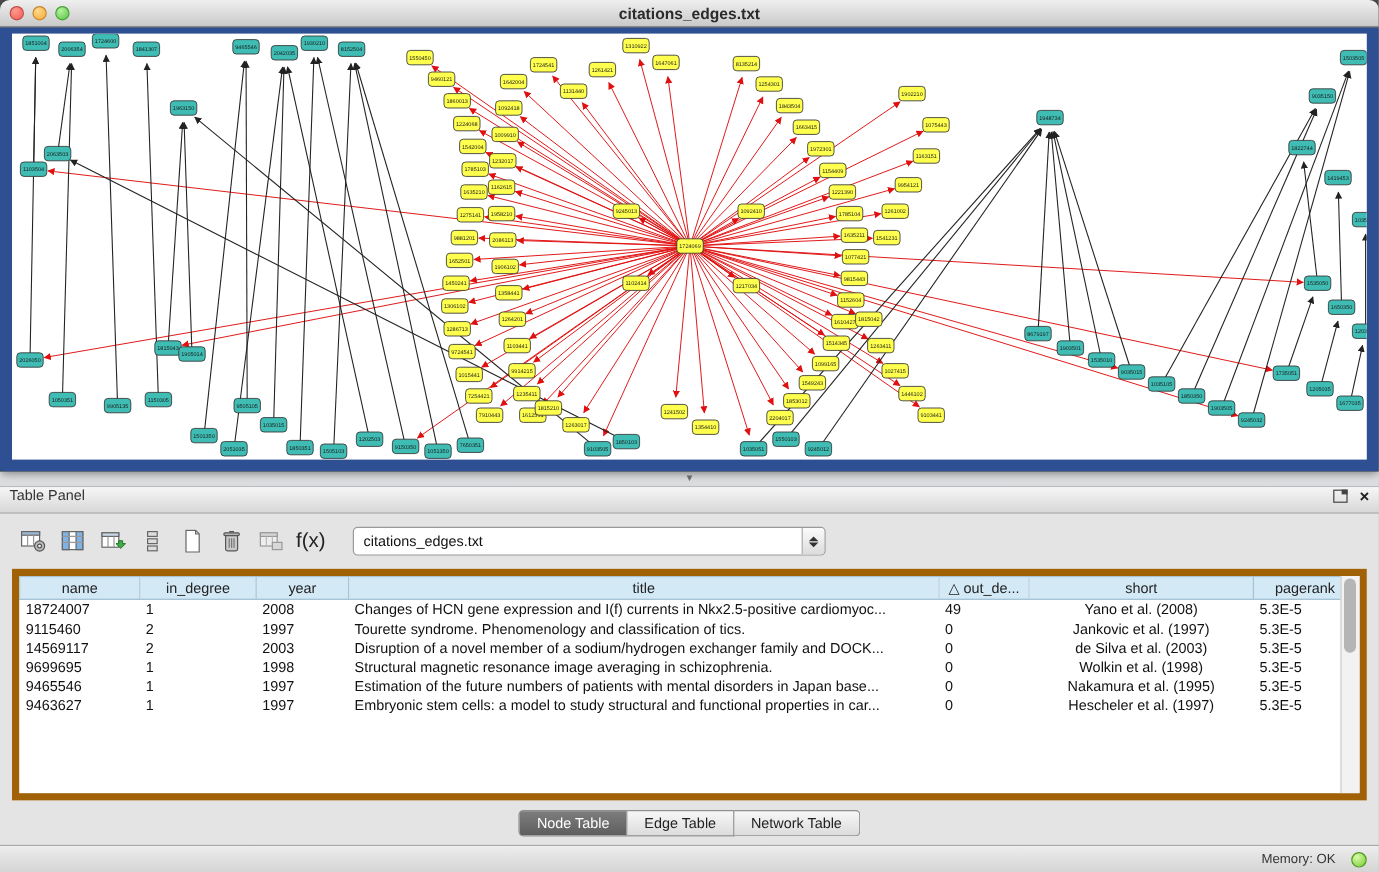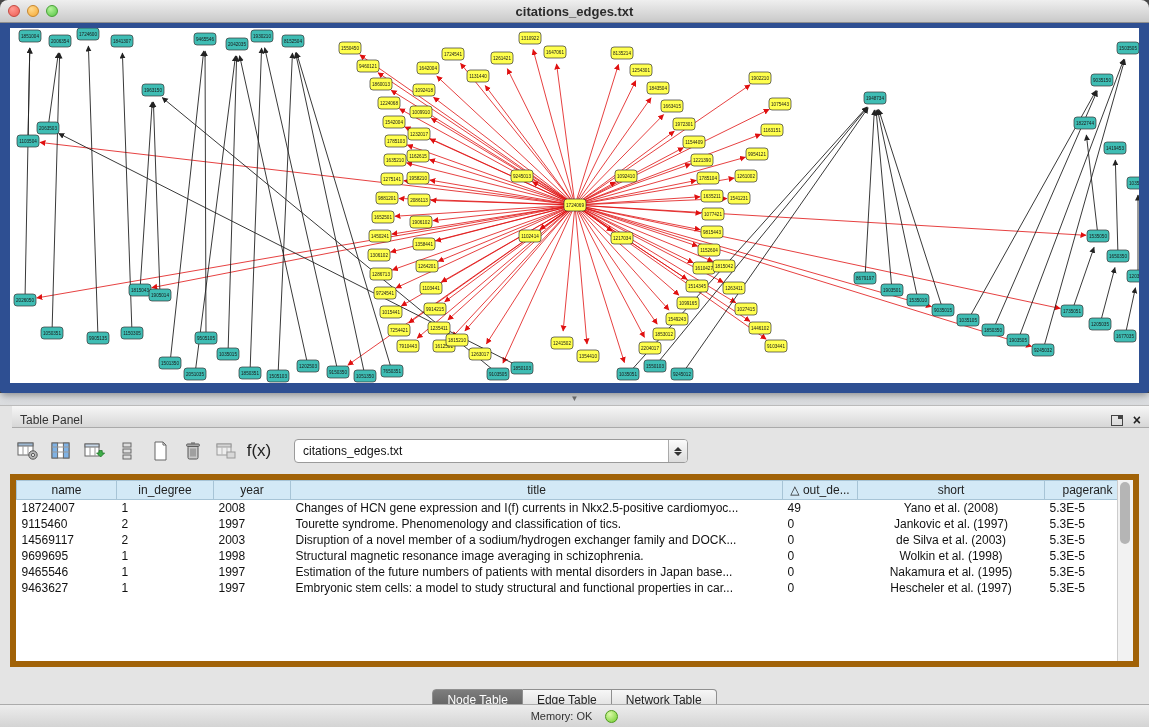--- a/index.html
+++ b/index.html
@@ -34,22 +34,22 @@
   .net-canvas-wrap{width:100%;height:100%;background:#fff;overflow:hidden;}
   svg.net{display:block;width:100%;height:100%;}
   
   .gap{height:12px;background:linear-gradient(#e8eaec,#d9dbde);flex:none;
        display:flex;align-items:center;justify-content:center;border-bottom:1px solid #bbb;}
   .grip-arrow{font-size:8px;color:#777;line-height:8px;}
   
   .table-panel{flex:1;display:flex;flex-direction:column;background:#e4e4e4;min-height:0;}
   .panel-header{
     height:21px;flex:none;background:linear-gradient(#f6f6f6,#d7d7d7);
-    border-bottom:1px solid #aaa;display:flex;align-items:flex-end;
-    padding:0 8px;font-size:12px;color:#333;margin-left:12px;
+    border-bottom:1px solid #aaa;display:flex;align-items:flex-start;
+    padding:0 8px;font-size:12px;color:#333;
   }
   .panel-header .ph-title{flex:1;}
   .ph-icons{display:flex;align-items:center;gap:10px;}
   .float-ic{width:10px;height:9px;border:1px solid #444;position:relative;display:inline-block;}
   .float-ic::after{content:"";position:absolute;right:-1px;top:-1px;width:5px;height:4px;background:#444;}
   .close-ic{font-size:14px;font-weight:bold;color:#222;line-height:14px;}
   
   .toolbar{flex:none;display:flex;align-items:center;gap:5px;padding:10px 14px 6px 14px;}
   .tbicon{width:28px;height:26px;display:flex;align-items:center;justify-content:center;border-radius:4px;}
   .fx{font-size:17px;color:#222;}
@@ -83,34 +83,34 @@
   }
   table.data td.col5{text-align:center;}
   .w0{width:100px;} .w1{width:97px;} .w2{width:77px;} .w3{width:492px;}
   .w4{width:75px;} .w5{width:187px;} .w6{width:86px;}
   .vscroll{
     position:absolute;top:0;right:0;bottom:0;width:15px;
     background:#f2f2f2;border-left:1px solid #ccc;
   }
   .vthumb{position:absolute;top:2px;left:2px;width:10px;height:62px;border-radius:5px;background:#b5b5b5;}
   
-  .tabs{flex:none;display:flex;justify-content:center;margin-top:22px;align-items:flex-end;}
+  .tabs{flex:none;display:flex;justify-content:center;margin-top:8px;align-items:flex-end;}
   .tab{
     font-family:"Liberation Sans",sans-serif;font-size:12px;
     padding:3px 14px;border:1px solid #8f8f8f;border-left-width:0;
     background:linear-gradient(#f7f7f7,#dcdcdc);color:#222;cursor:default;
   }
   .tab:first-child{border-left-width:1px;border-radius:4px 0 0 4px;}
   .tab:last-child{border-radius:0 4px 4px 0;}
   .tab.active{background:linear-gradient(#7d7d7d,#5e5e5e);color:#fff;}
   
   .statusbar{
     height:22px;flex:none;background:linear-gradient(#ededed,#d4d4d4);
     border-top:1px solid #ababab;display:flex;align-items:center;
-    justify-content:center;padding:0 10px;gap:13px;font-size:11px;color:#333;
+    justify-content:flex-end;padding:0 10px;gap:13px;font-size:11px;color:#333;
   }
   .led{width:11px;height:11px;border-radius:50%;
     background:radial-gradient(circle at 35% 30%,#dcf9a8,#6fce2e);
     border:1px solid #4e9a1d;}
 </style>
 </head>
 <body>
 
 <div class="window-zone">
   <div class="net-window">

